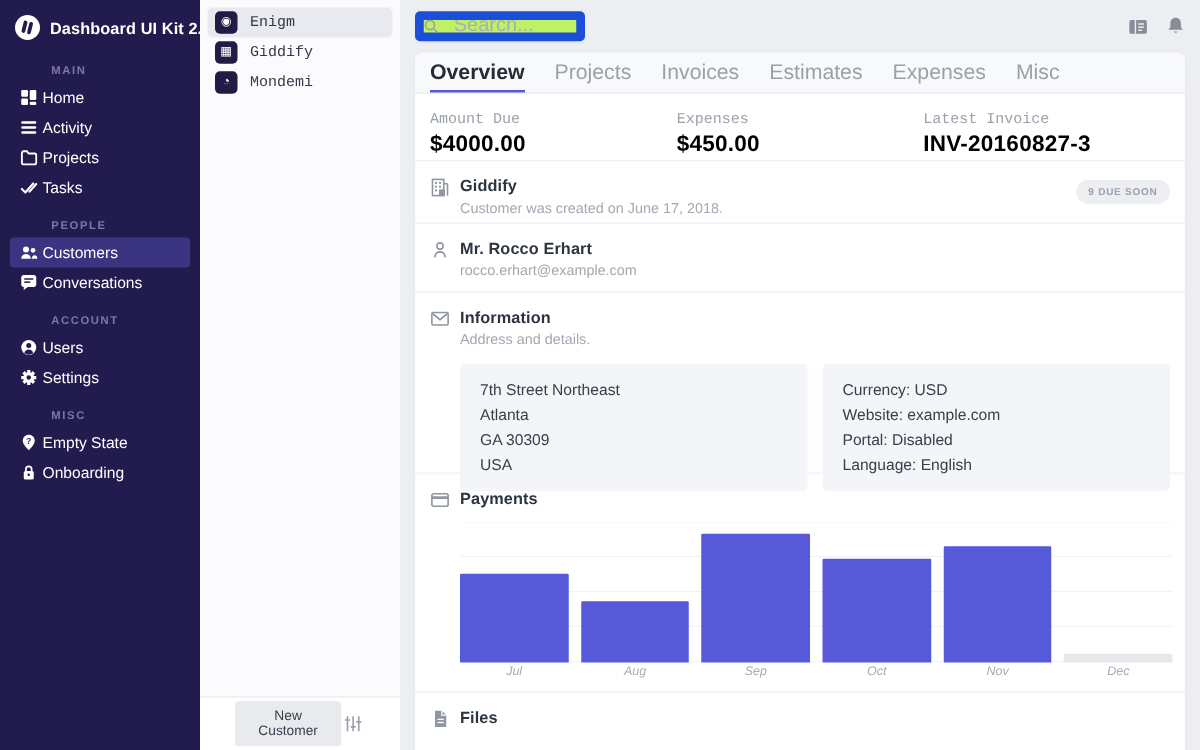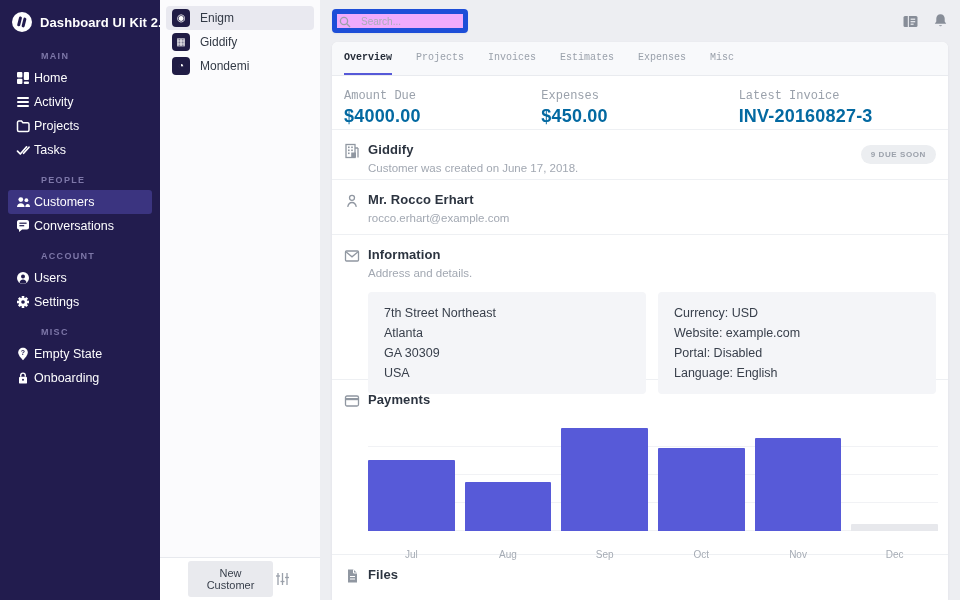--- a/index.html
+++ b/index.html
@@ -14,66 +14,66 @@
   .nav-item { display: flex; align-items: center; gap: 4px; margin: 0 8px; padding: 4px 8px; border-radius: 3px; font-size: 12.5px; color: #fdfdfe; cursor: pointer; height: 24px; }
   .nav-item.selected { background: #3b3480; }
   .nav-item .ni { width: 14px; height: 14px; display: flex; align-items: center; justify-content: center; }
 
   
   .customer-panel { width: 160px; min-width: 160px; background: #fbfbfd; display: flex; flex-direction: column; }
   .customer-list { flex: 1; padding: 6px; }
   .customer-row { display: flex; align-items: center; gap: 10px; padding: 3px 6px; border-radius: 4px; cursor: pointer; height: 24px; margin-bottom: 0; }
   .customer-row.selected { background: #e9e9f0; }
   .cust-avatar { width: 18px; height: 18px; min-width: 18px; background: #201c45; color: #fff; border-radius: 4px; font-size: 10px; display: flex; align-items: center; justify-content: center; line-height: 1; }
-  .cust-name { font-size: 12px; color: #333a46; }
+  .cust-name { font-size: 12px; color: #333a46; font-family: Liberation Mono, monospace; }
   .panel-footer { border-top: 1px solid #e7e9ee; background: #fff; height: 43px; display: flex; align-items: center; justify-content: space-between; padding: 0 28px; }
   .new-customer-btn { background: #e9eaee; border: none; border-radius: 3px; font-size: 11px; font-family: inherit; color: #39404c; padding: 6px 10px; cursor: pointer; }
   .filter-btn { background: none; border: none; cursor: pointer; display: flex; padding: 2px; }
 
   
   .main { flex: 1; display: flex; flex-direction: column; min-width: 0; }
   .topbar { height: 42px; display: flex; align-items: center; padding: 0 12px; justify-content: space-between; }
   .search-box { position: relative; width: 136px; }
-  .search-box input { width: 100%; height: 24px; border: 5px solid #1d4ed8; border-radius: 4px; background: #f0abfc; padding: 0 8px 0 24px; font-size: 10px; font-family: inherit; color: #4a515c; box-shadow: 0 1px 2px rgba(20,30,60,.05); outline: none; }
+  .search-box input { width: 100%; height: 24px; border: 7px solid #1d4ed8; border-radius: 4px; background: #bef264; padding: 0 8px 0 24px; font-size: 16px; font-family: inherit; color: #4a515c; box-shadow: 0 1px 2px rgba(20,30,60,.05); outline: none; }
   .search-box input::placeholder { color: #a8aeb8; }
   .search-box .mag { position: absolute; left: 7px; top: 5px; }
   .top-icons { display: flex; align-items: center; gap: 14px; }
   .icon-btn { background: none; border: none; cursor: pointer; display: flex; padding: 0; }
 
   .card { margin: 0 12px; background: #fff; border-radius: 6px 6px 0 0; flex: 1; box-shadow: 0 1px 3px rgba(25,32,56,.06); display: flex; flex-direction: column; overflow: hidden; }
 
   .tabs { display: flex; gap: 24px; padding: 0 12px; background: #f8f9fb; border-bottom: 1px solid #e9ebef; height: 38px; }
-  .tab { display: flex; align-items: center; font-size: 10px; color: #9aa1ab; cursor: pointer; border-bottom: 2px solid transparent; padding-top: 1px; font-family: Liberation Mono, monospace; }
+  .tab { display: flex; align-items: center; font-size: 17px; color: #9aa1ab; cursor: pointer; border-bottom: 2px solid transparent; padding-top: 1px; }
   .tab.active { color: #252c38; font-weight: bold; border-bottom-color: #5659d8; }
 
   .stats { display: flex; padding: 13px 12px 0 12px; height: 60px; border-bottom: 1px solid #eef0f3; }
   .stat { width: 204px; }
   .stat-label { font-size: 12px; color: #9aa1ab; margin-bottom: 3px; font-family: Liberation Mono, monospace; }
-  .stat-value { font-size: 18px; font-weight: bold; color: #0369a1; letter-spacing: .2px; }
+  .stat-value { font-size: 18px; font-weight: bold; color: #000000; letter-spacing: .2px; }
 
   .section-row { display: flex; padding: 12px; border-bottom: 1px solid #eef0f3; }
   .section-row:last-child { border-bottom: none; }
   .sec-icon { width: 16px; min-width: 16px; margin-right: 8px; padding-top: 1px; }
   .sec-body { flex: 1; min-width: 0; }
   .sec-title { font-size: 13px; font-weight: bold; color: #2c3440; letter-spacing: .1px; }
   .sec-sub { font-size: 11.5px; color: #a2a8b2; margin-top: 5px; }
   .sec-right { display: flex; align-items: center; }
 
   .badge { background: #eceef1; color: #9ba1ab; font-size: 8px; font-weight: bold; letter-spacing: .6px; padding: 5px 10px; border-radius: 10px; white-space: nowrap; }
 
   .info-boxes { display: flex; gap: 12px; margin-top: 13px; }
   .info-box { flex: 1; background: #f4f5f8; border-radius: 4px; padding: 11px 16px; font-size: 12.5px; color: #39404c; line-height: 20px; }
 
   
   .chart { margin-top: 12px; margin-right: -2px; }
   .plot { display: flex; align-items: flex-end; gap: 10px; height: 112px;
           background: repeating-linear-gradient(to top, #f1f2f5 0 1px, transparent 1px 28px); }
   .bar-col { flex: 1; display: flex; align-items: flex-end; }
   .bar { width: 100%; border-radius: 1px 1px 0 0; }
-  .months { display: flex; gap: 10px; margin-top: 18px; }
+  .months { display: flex; gap: 10px; margin-top: 2px; font-style: italic; }
   .month { flex: 1; text-align: center; font-size: 10px; color: #a6acb5; }
 </style>
 </head>
 <body>
 
 <aside class="sidebar">
   <div class="logo-row">
     <span style="display:flex">
       <svg width="20" height="20" viewBox="0 0 20 20">
           <circle cx="10" cy="10" r="10" fill="#fff"></circle>

